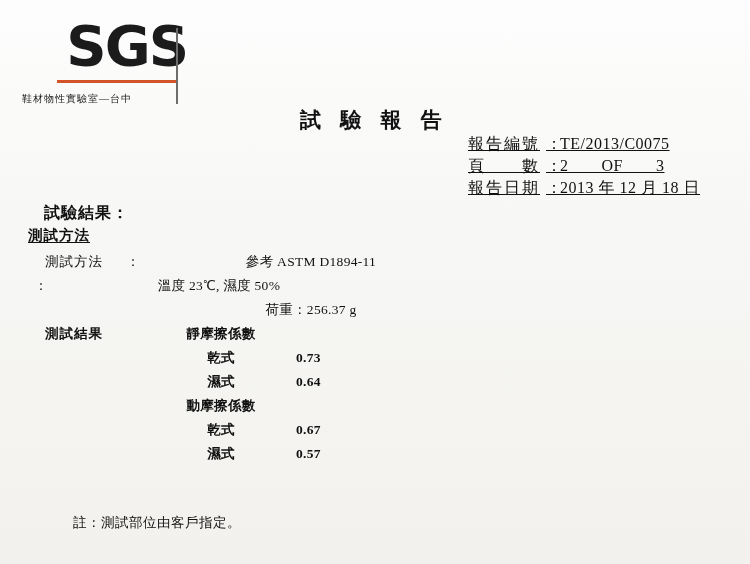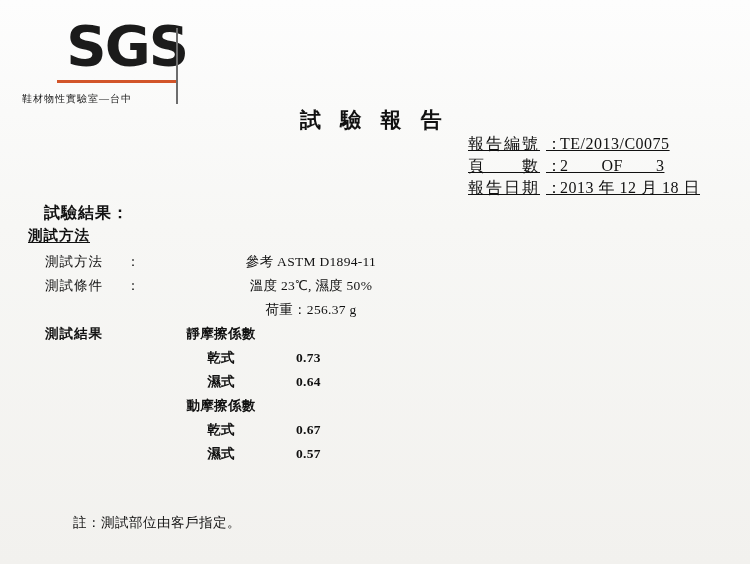--- a/index.html
+++ b/index.html
@@ -201,21 +201,20 @@
   <div class="section-title">測試方法</div>
 
   <div class="rows">
     <div class="row">
       <span class="c-label">測試方法</span>
       <span class="c-colon">：</span>
       <span class="c-text wide">參考 ASTM D1894-11</span>
       <span class="c-value"></span>
     </div>
     <div class="row">
-      <span class="c-label">測試條件</span>
       <span class="c-colon">：</span>
       <span class="c-text wide">溫度 23℃, 濕度 50%</span>
       <span class="c-value"></span>
     </div>
     <div class="row">
       <span class="c-label"></span>
       <span class="c-colon"></span>
       <span class="c-text wide">荷重：256.37 g</span>
       <span class="c-value"></span>
     </div>

